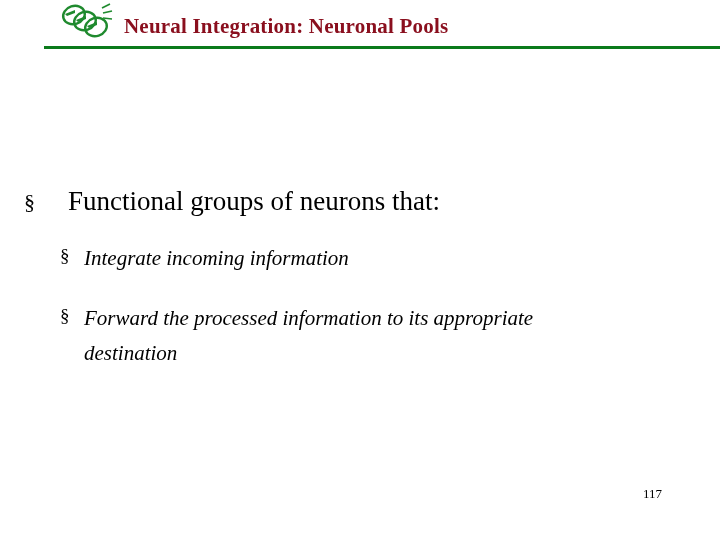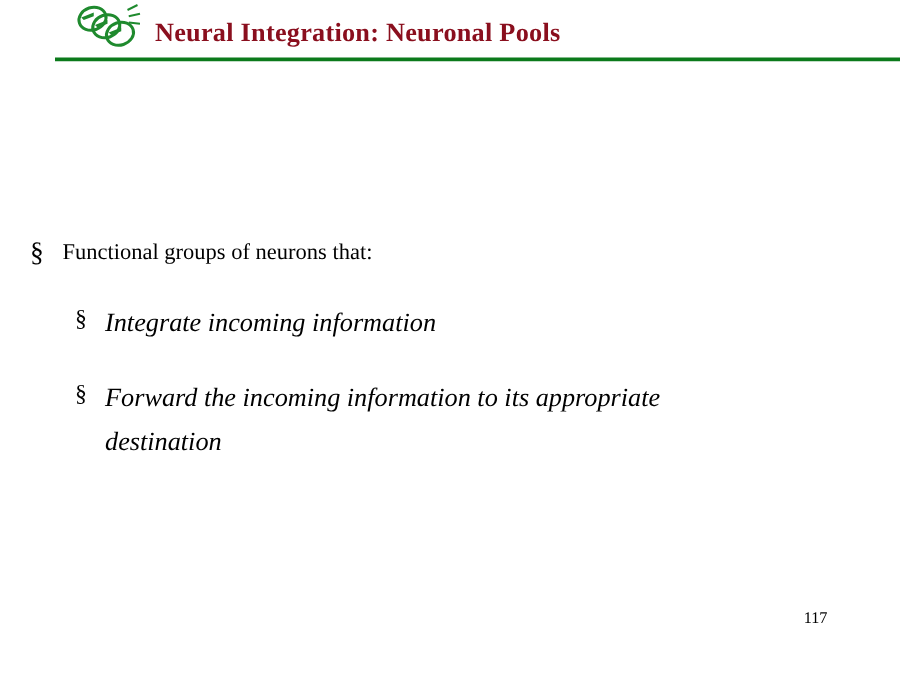--- a/index.html
+++ b/index.html
@@ -84,22 +84,22 @@
     margin-left: 0;
     padding-left: 0;
   }
   .lvl1 .marker {
     left: 24px;
     top: 2px;
     font-size: 22px;
     line-height: 28px;
   }
   .lvl1 .text {
-    margin-left: 50px;
-    font-size: 18px;
+    margin-left: 68px;
+    font-size: 27px;
     line-height: 30px;
   }
 
   
   .lvl2 {
     margin-top: 25px;
   }
   .lvl2 .marker {
     left: 60px;
     top: 2px;
@@ -163,20 +163,20 @@
       <span class="text">Functional groups of neurons that:</span>
     </div>
 
     <div class="bullet lvl2">
       <span class="marker">§</span>
       <span class="text">Integrate incoming information</span>
     </div>
 
     <div class="bullet lvl2">
       <span class="marker">§</span>
-      <span class="text">Forward the incoming information to its appropriate destination</span>
+      <span class="text">Forward the processed information to its appropriate destination</span>
     </div>
 
   </div>
 
   <div class="page-number">117</div>
 
 </div>
 
 </body></html>

